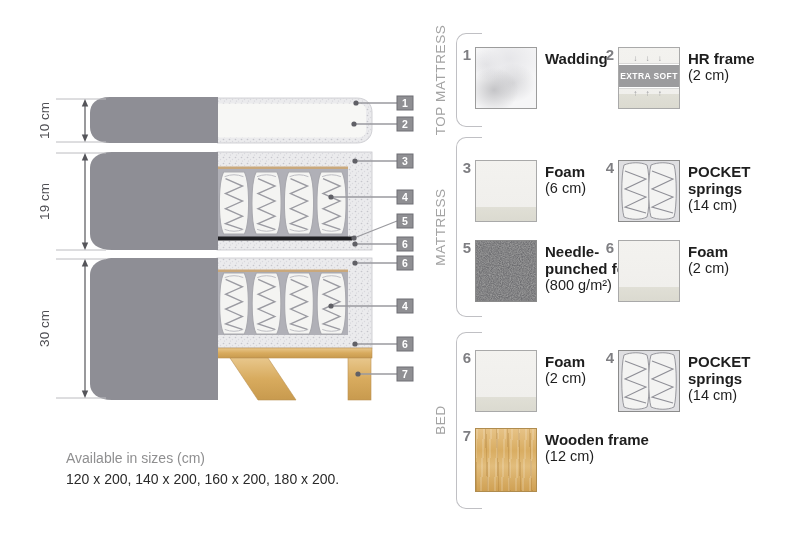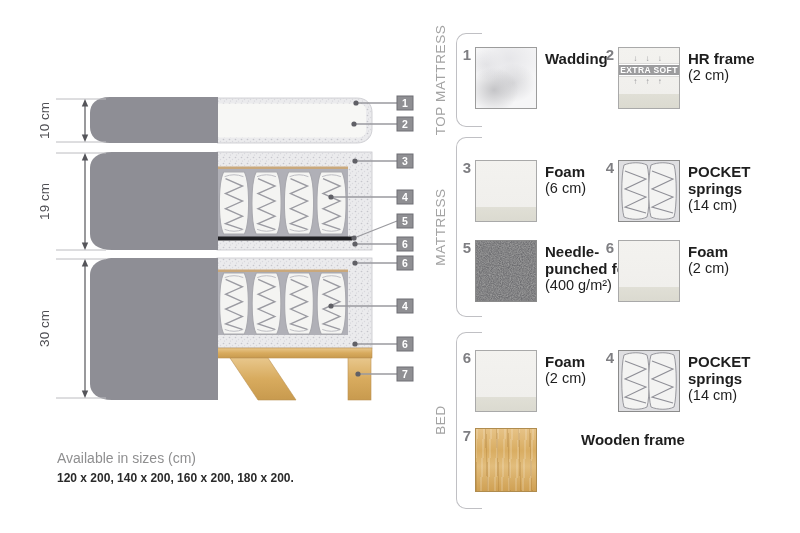--- a/index.html
+++ b/index.html
@@ -22,47 +22,47 @@
   .bracket{position:absolute;left:456px;width:26px;border:1.6px solid #c0c0c4;border-right:none;
            border-radius:10px 0 0 10px;box-sizing:border-box;}
   .vlabel{position:absolute;width:120px;height:16px;text-align:center;transform:rotate(-90deg);
           color:#a3a3a3;font-size:13.5px;letter-spacing:0.6px;white-space:nowrap;}
   .li{position:absolute;}
   .num{position:absolute;left:2px;top:0;width:14px;text-align:right;font-size:15px;
        color:#7e7e82;font-weight:600;}
   .sw{position:absolute;left:20px;top:1px;width:62px;height:62px;border:1px solid #9c9c9c;
       box-sizing:border-box;overflow:hidden;}
   .lbl{position:absolute;left:90px;top:4px;width:92px;}
-  .lbl.wide{width:140px;margin-left:36px;}
+  .lbl.wide{width:140px;}
   .nm{font-weight:700;font-size:15px;color:#1e1e1e;line-height:17px;overflow-wrap:break-word;}
   .dt{font-size:14.5px;color:#1e1e1e;line-height:17px;}
 
   .sw-wadding{background:
     radial-gradient(40px 36px at 30% 70%, rgba(188,188,191,0.85), rgba(188,188,191,0) 62%),
     radial-gradient(34px 30px at 62% 58%, rgba(213,213,216,0.9), rgba(213,213,216,0) 65%),
     radial-gradient(50px 40px at 55% 18%, rgba(230,230,233,1), rgba(230,230,233,0) 70%),
     radial-gradient(26px 22px at 18% 28%, rgba(224,224,227,0.9), rgba(224,224,227,0) 70%),
     #f6f6f7;}
   .sw-foam{background:linear-gradient(180deg,#f3f2ef 0%,#f0efec 76%,#e0dfd6 77%,#dbdad0 100%);
     border-color:#a9a9a9;}
   .sw-hr{display:flex;flex-direction:column;align-items:center;padding-top:6px;}
   .arr{font-size:8px;color:#98989c;letter-spacing:3px;line-height:9px;}
   .badge{margin:1px 0;background:#9c9c9e;color:#fff;font-size:8.5px;font-weight:700;
-    letter-spacing:0.4px;padding:0 4px;border:1px solid #fff;box-shadow:0 0 0 0.5px #c2c2c2;
+    letter-spacing:0.4px;padding:6px 4px;border:1px solid #fff;box-shadow:0 0 0 0.5px #c2c2c2;
     white-space:nowrap;}
   .sw-tex{border-color:#8b8b8b;}
   .sw-wood{height:64px;border-color:#b08c4e;background:
     repeating-linear-gradient(93deg, rgba(255,255,255,0.16) 0 2px, rgba(0,0,0,0) 2px 7px),
     repeating-linear-gradient(88deg, rgba(146,96,28,0.22) 0 1.5px, rgba(0,0,0,0) 1.5px 11px),
     linear-gradient(180deg,#e6c286 0%, #d9ad62 35%, #e2bd7c 60%, #cfa053 100%);}
 
   
-  .sizes{position:absolute;left:57px;top:450px;}
+  .sizes{position:absolute;left:66px;top:450px;}
   .sizes-title{font-size:14px;color:#8f8f90;}
-  .sizes-values{margin-top:5px;font-size:12px;color:#2a2a2a;font-weight:700;}
+  .sizes-values{margin-top:5px;font-size:14px;color:#2a2a2a;font-weight:400;}
 </style>
 </head>
 <body>
 
 <div class="stage">
 
   <svg class="diagram" width="800" height="533" viewBox="0 0 800 533">
     <defs>
       <pattern id="speck" width="6" height="6" patternUnits="userSpaceOnUse">
         <rect width="6" height="6" fill="#ebebed"></rect>
@@ -269,21 +269,21 @@
   <div class="li" style="left:455px;top:239px;">
     <span class="num">5</span>
     <div class="sw sw-tex">
       <svg width="60" height="60" viewBox="0 0 60 60">
         <rect width="60" height="60" fill="#9a9a9a"></rect>
         <rect width="60" height="60" filter="url(#feltnoise)"></rect>
       </svg>
     </div>
     <div class="lbl">
       <div class="nm">Needle-punched felt</div>
-      <div class="dt">(400 g/m²)</div>
+      <div class="dt">(800 g/m²)</div>
     </div>
   </div>
 
   <div class="li" style="left:598px;top:239px;">
     <span class="num">6</span>
     <div class="sw sw-foam"></div>
     <div class="lbl">
       <div class="nm">Foam</div>
       <div class="dt">(2 cm)</div>
     </div>
@@ -317,20 +317,21 @@
       <div class="nm">POCKET springs</div>
       <div class="dt">(14 cm)</div>
     </div>
   </div>
 
   <div class="li" style="left:455px;top:427px;">
     <span class="num">7</span>
     <div class="sw sw-wood"></div>
     <div class="lbl wide">
       <div class="nm">Wooden frame</div>
+      <div class="dt">(12 cm)</div>
     </div>
   </div>
 
   <div class="sizes">
     <div class="sizes-title">Available in sizes (cm)</div>
     <div class="sizes-values">120 x 200, 140 x 200, 160 x 200, 180 x 200.</div>
   </div>
 
 </div>
 

